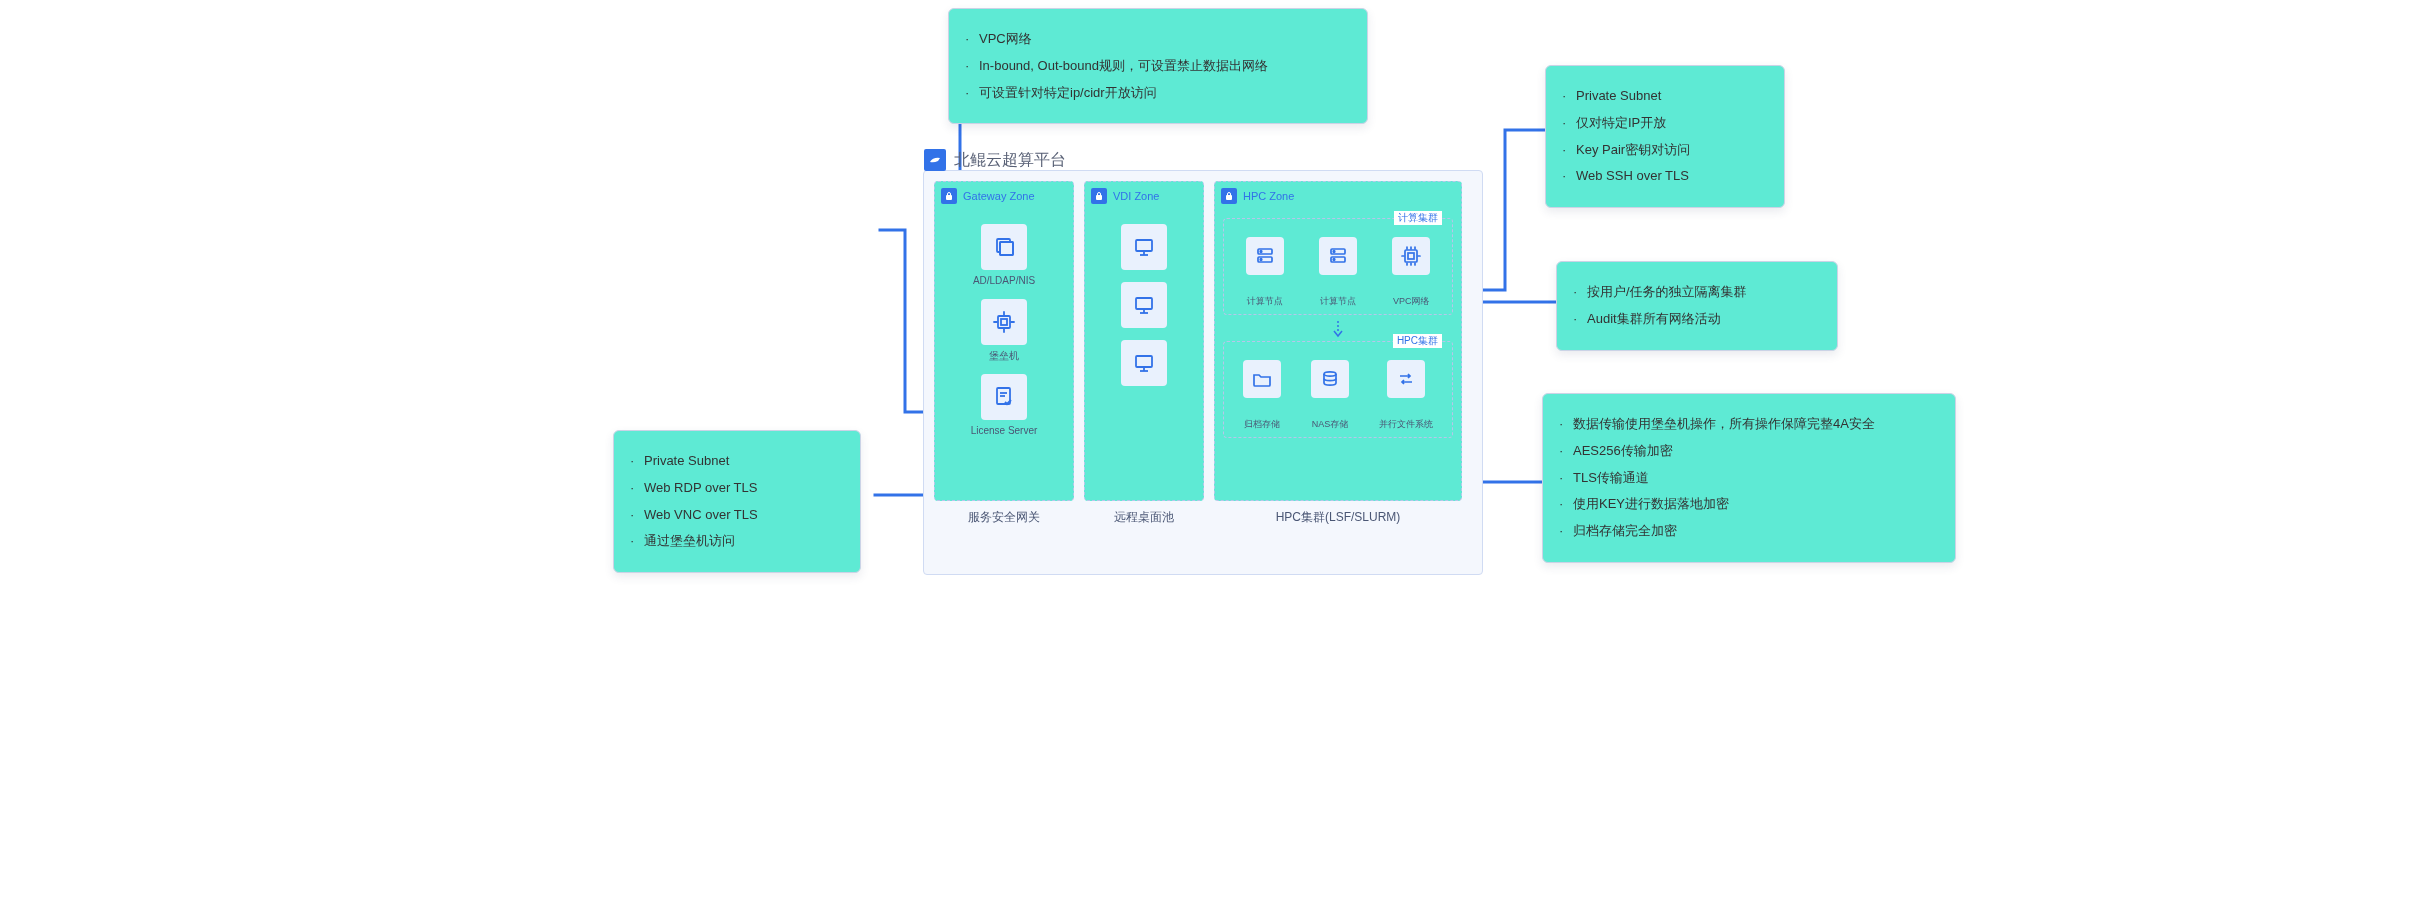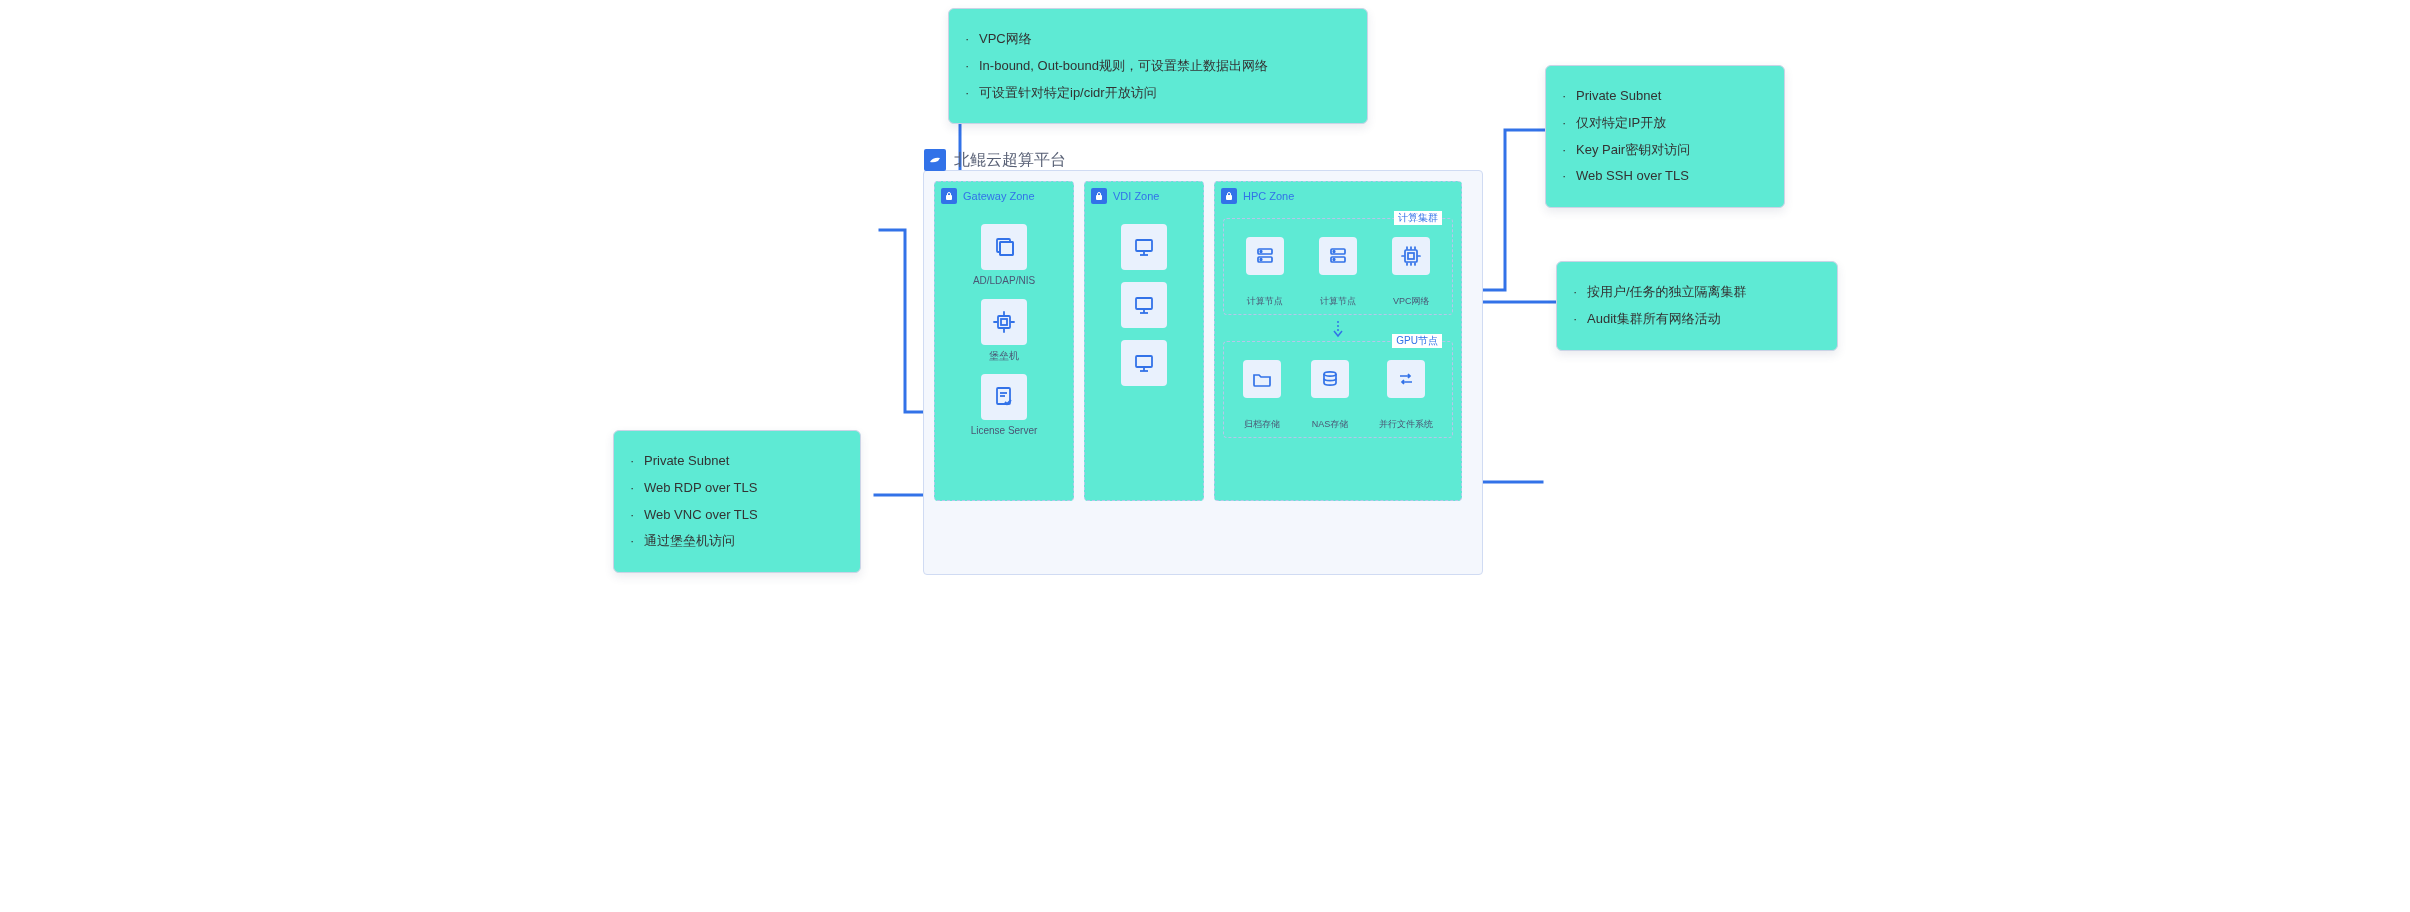--- a/index.html
+++ b/index.html
@@ -138,20 +138,29 @@
   </ul>
 </div>
 
 <div class="card" style="left:1136px;top:261px;width:282px;">
   <ul>
     <li>按用户/任务的独立隔离集群</li>
     <li>Audit集群所有网络活动</li>
   </ul>
 </div>
 
+<div class="card" style="left:1122px;top:393px;width:414px;">
+  <ul>
+    <li>数据传输使用堡垒机操作，所有操作保障完整4A安全</li>
+    <li>AES256传输加密</li>
+    <li>TLS传输通道</li>
+    <li>使用KEY进行数据落地加密</li>
+    <li>归档存储完全加密</li>
+  </ul>
+</div>
 
 <div class="platform">
   <div class="plat-head">
     <div class="plat-logo">
       <svg width="14" height="14" viewBox="0 0 14 14">
             <path d="M2 9 Q5 4 12 5 L10 8 Q6 10 2 9 Z" fill="#fff"></path>
           </svg>
     </div>
     <span>北鲲云超算平台</span>
   </div>
@@ -305,21 +314,21 @@
       </div>
 
       <div class="arrow-down">
         <svg width="14" height="20" viewBox="0 0 14 20">
               <path d="M7 2 L7 14" stroke="#3272e8" stroke-width="1.5" stroke-dasharray="2 2" fill="none"></path>
               <path d="M3 12 L7 17 L11 12" stroke="#3272e8" stroke-width="1.5" fill="none"></path>
             </svg>
       </div>
 
       <div class="subzone">
-        <div class="sub-title">GPU节点</div>
+        <div class="sub-title">HPC集群</div>
         <div class="sub-node">
           <div class="st">
                 <svg width="22" height="22" viewBox="0 0 22 22">
                   <path d="M3 7 h5 l2 2 h9 v8 a1 1 0 0 1 -1 1 H4 a1 1 0 0 1 -1 -1 Z"></path>
                 </svg>
               </div>
           <div class="sc">归档存储</div>
         </div>
         <div class="sub-node">
           <div class="st">
@@ -337,15 +346,20 @@
                   <path d="M5 8 h10 M13 6 l2 2 l-2 2"></path>
                   <path d="M17 14 h-10 M9 12 l-2 2 l2 2"></path>
                 </svg>
               </div>
           <div class="sc">并行文件系统</div>
         </div>
       </div>
     </div>
   </div>
 
+  <div class="zone-labels">
+    <div class="zlab g">服务安全网关</div>
+    <div class="zlab v">远程桌面池</div>
+    <div class="zlab h">HPC集群(LSF/SLURM)</div>
+  </div>
 </div>
 
 </div>
 
 </body></html>

